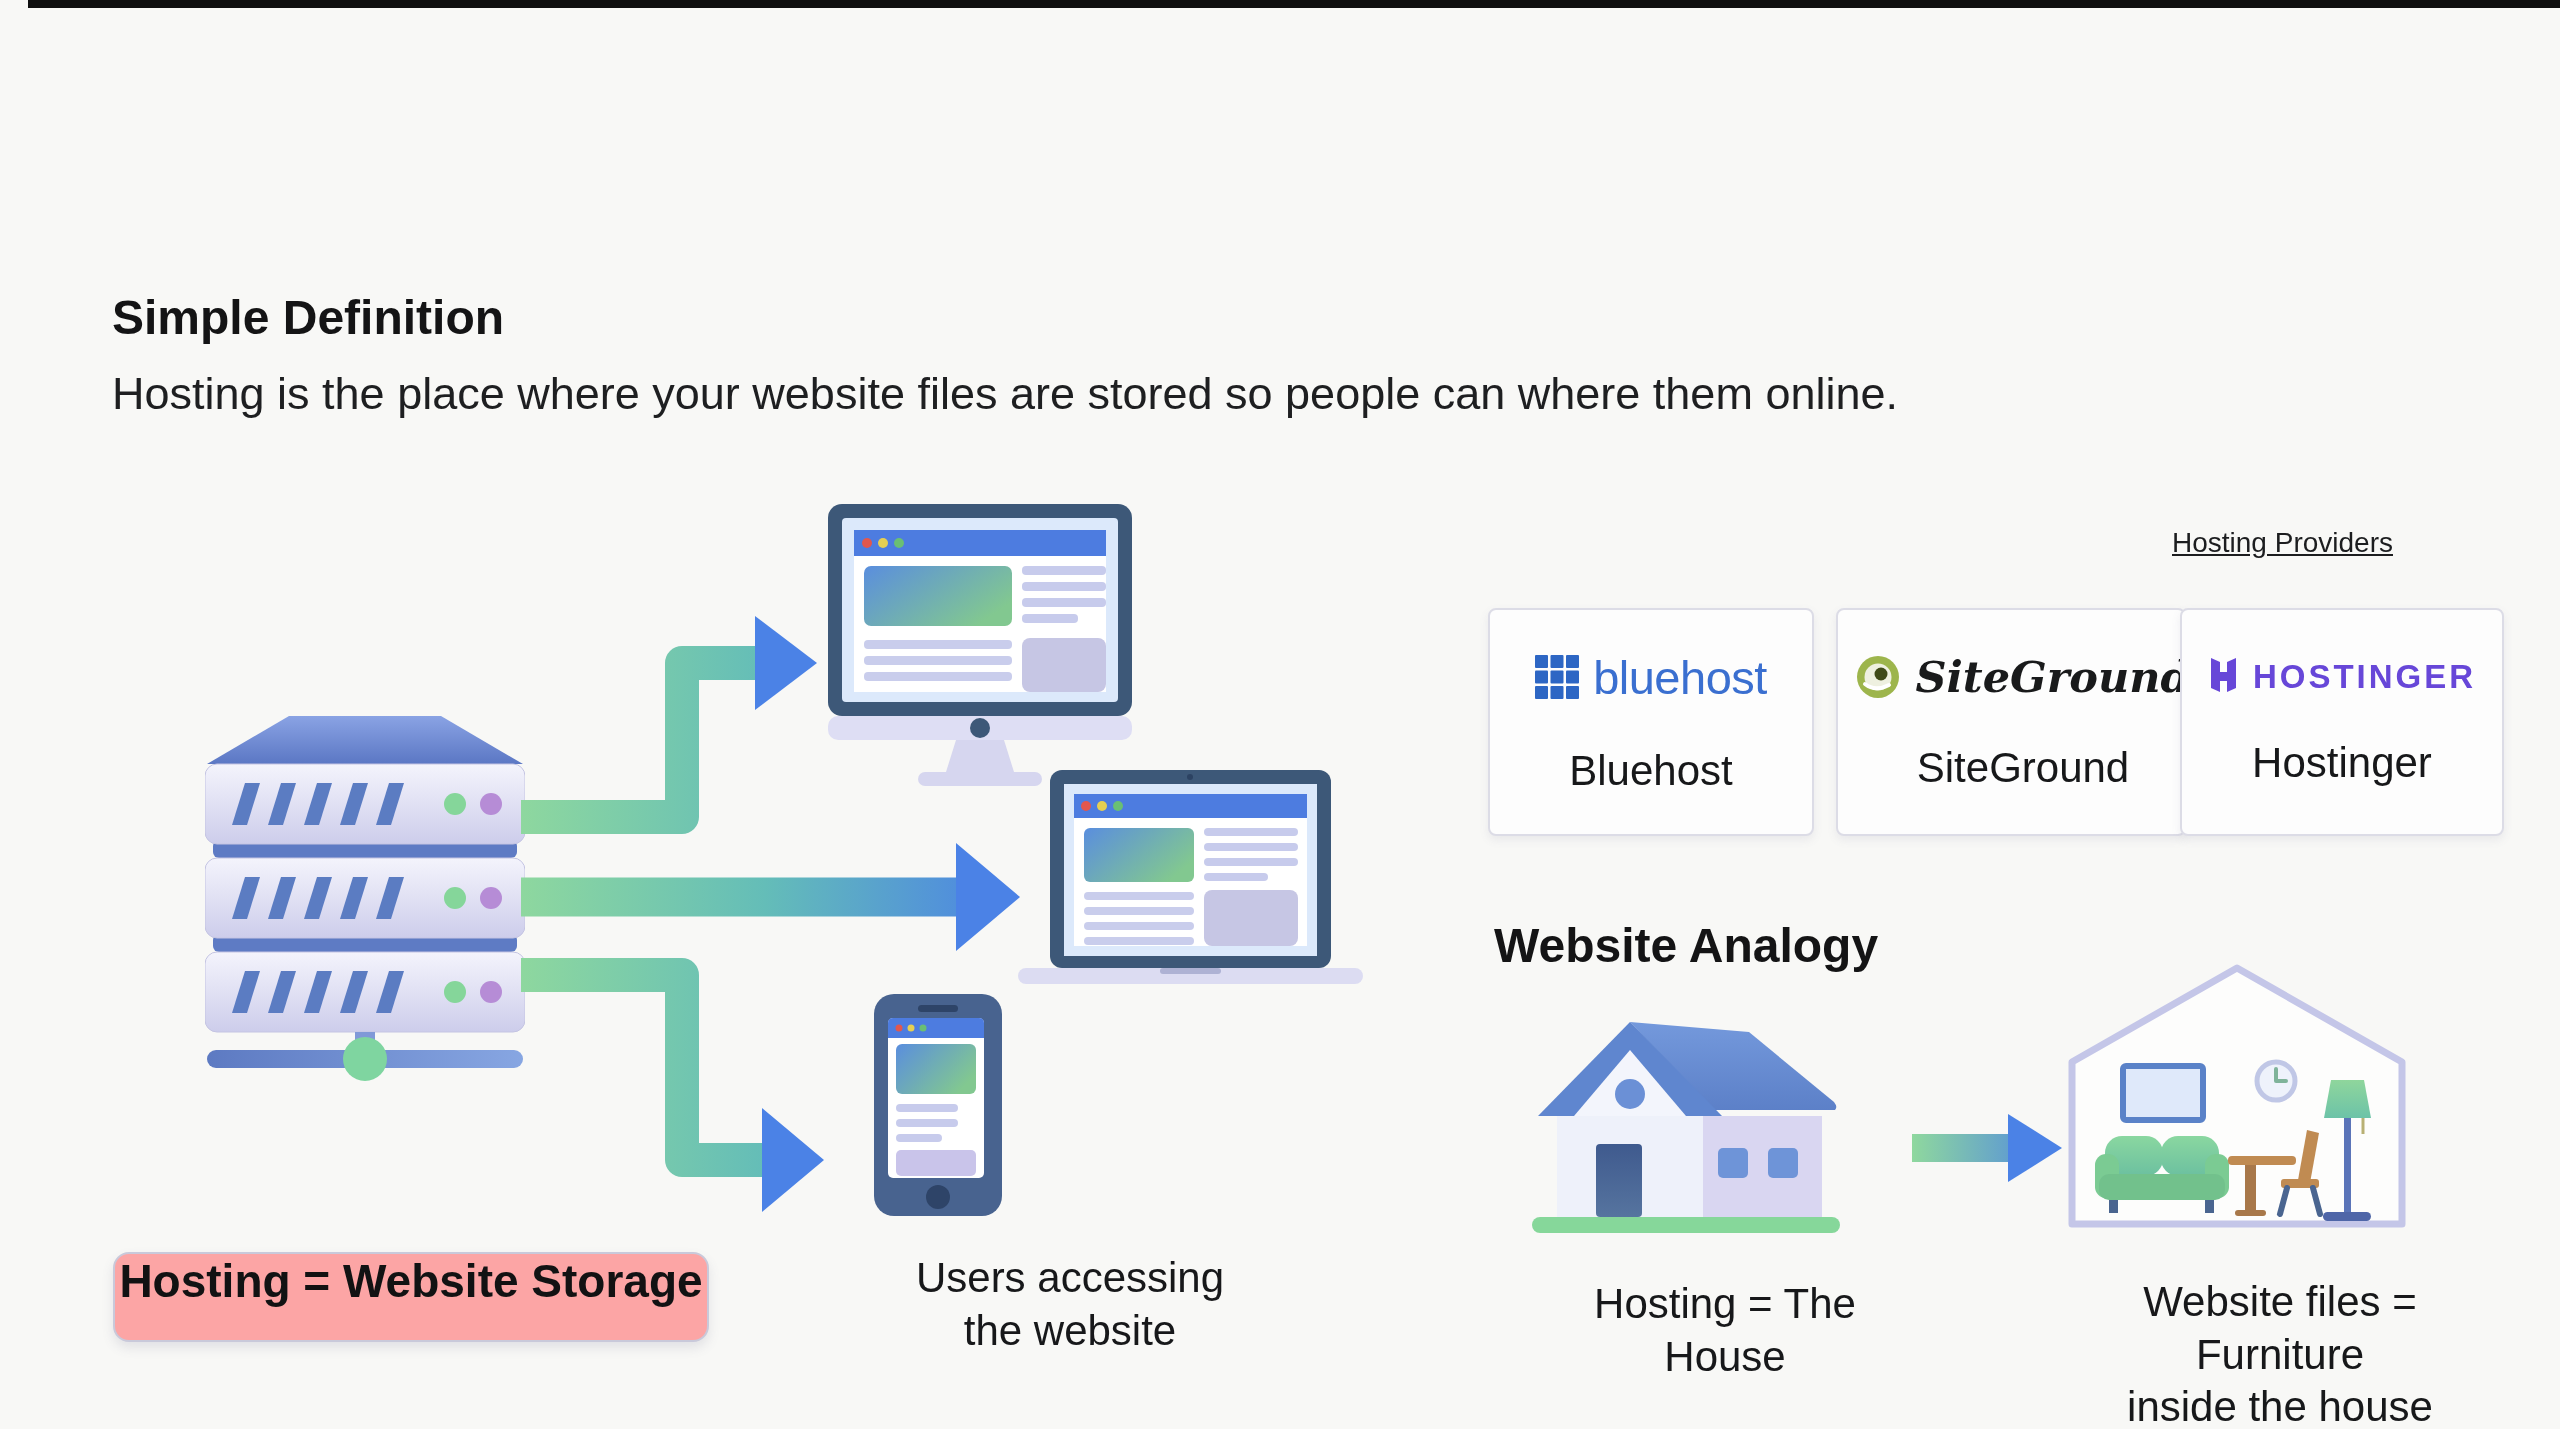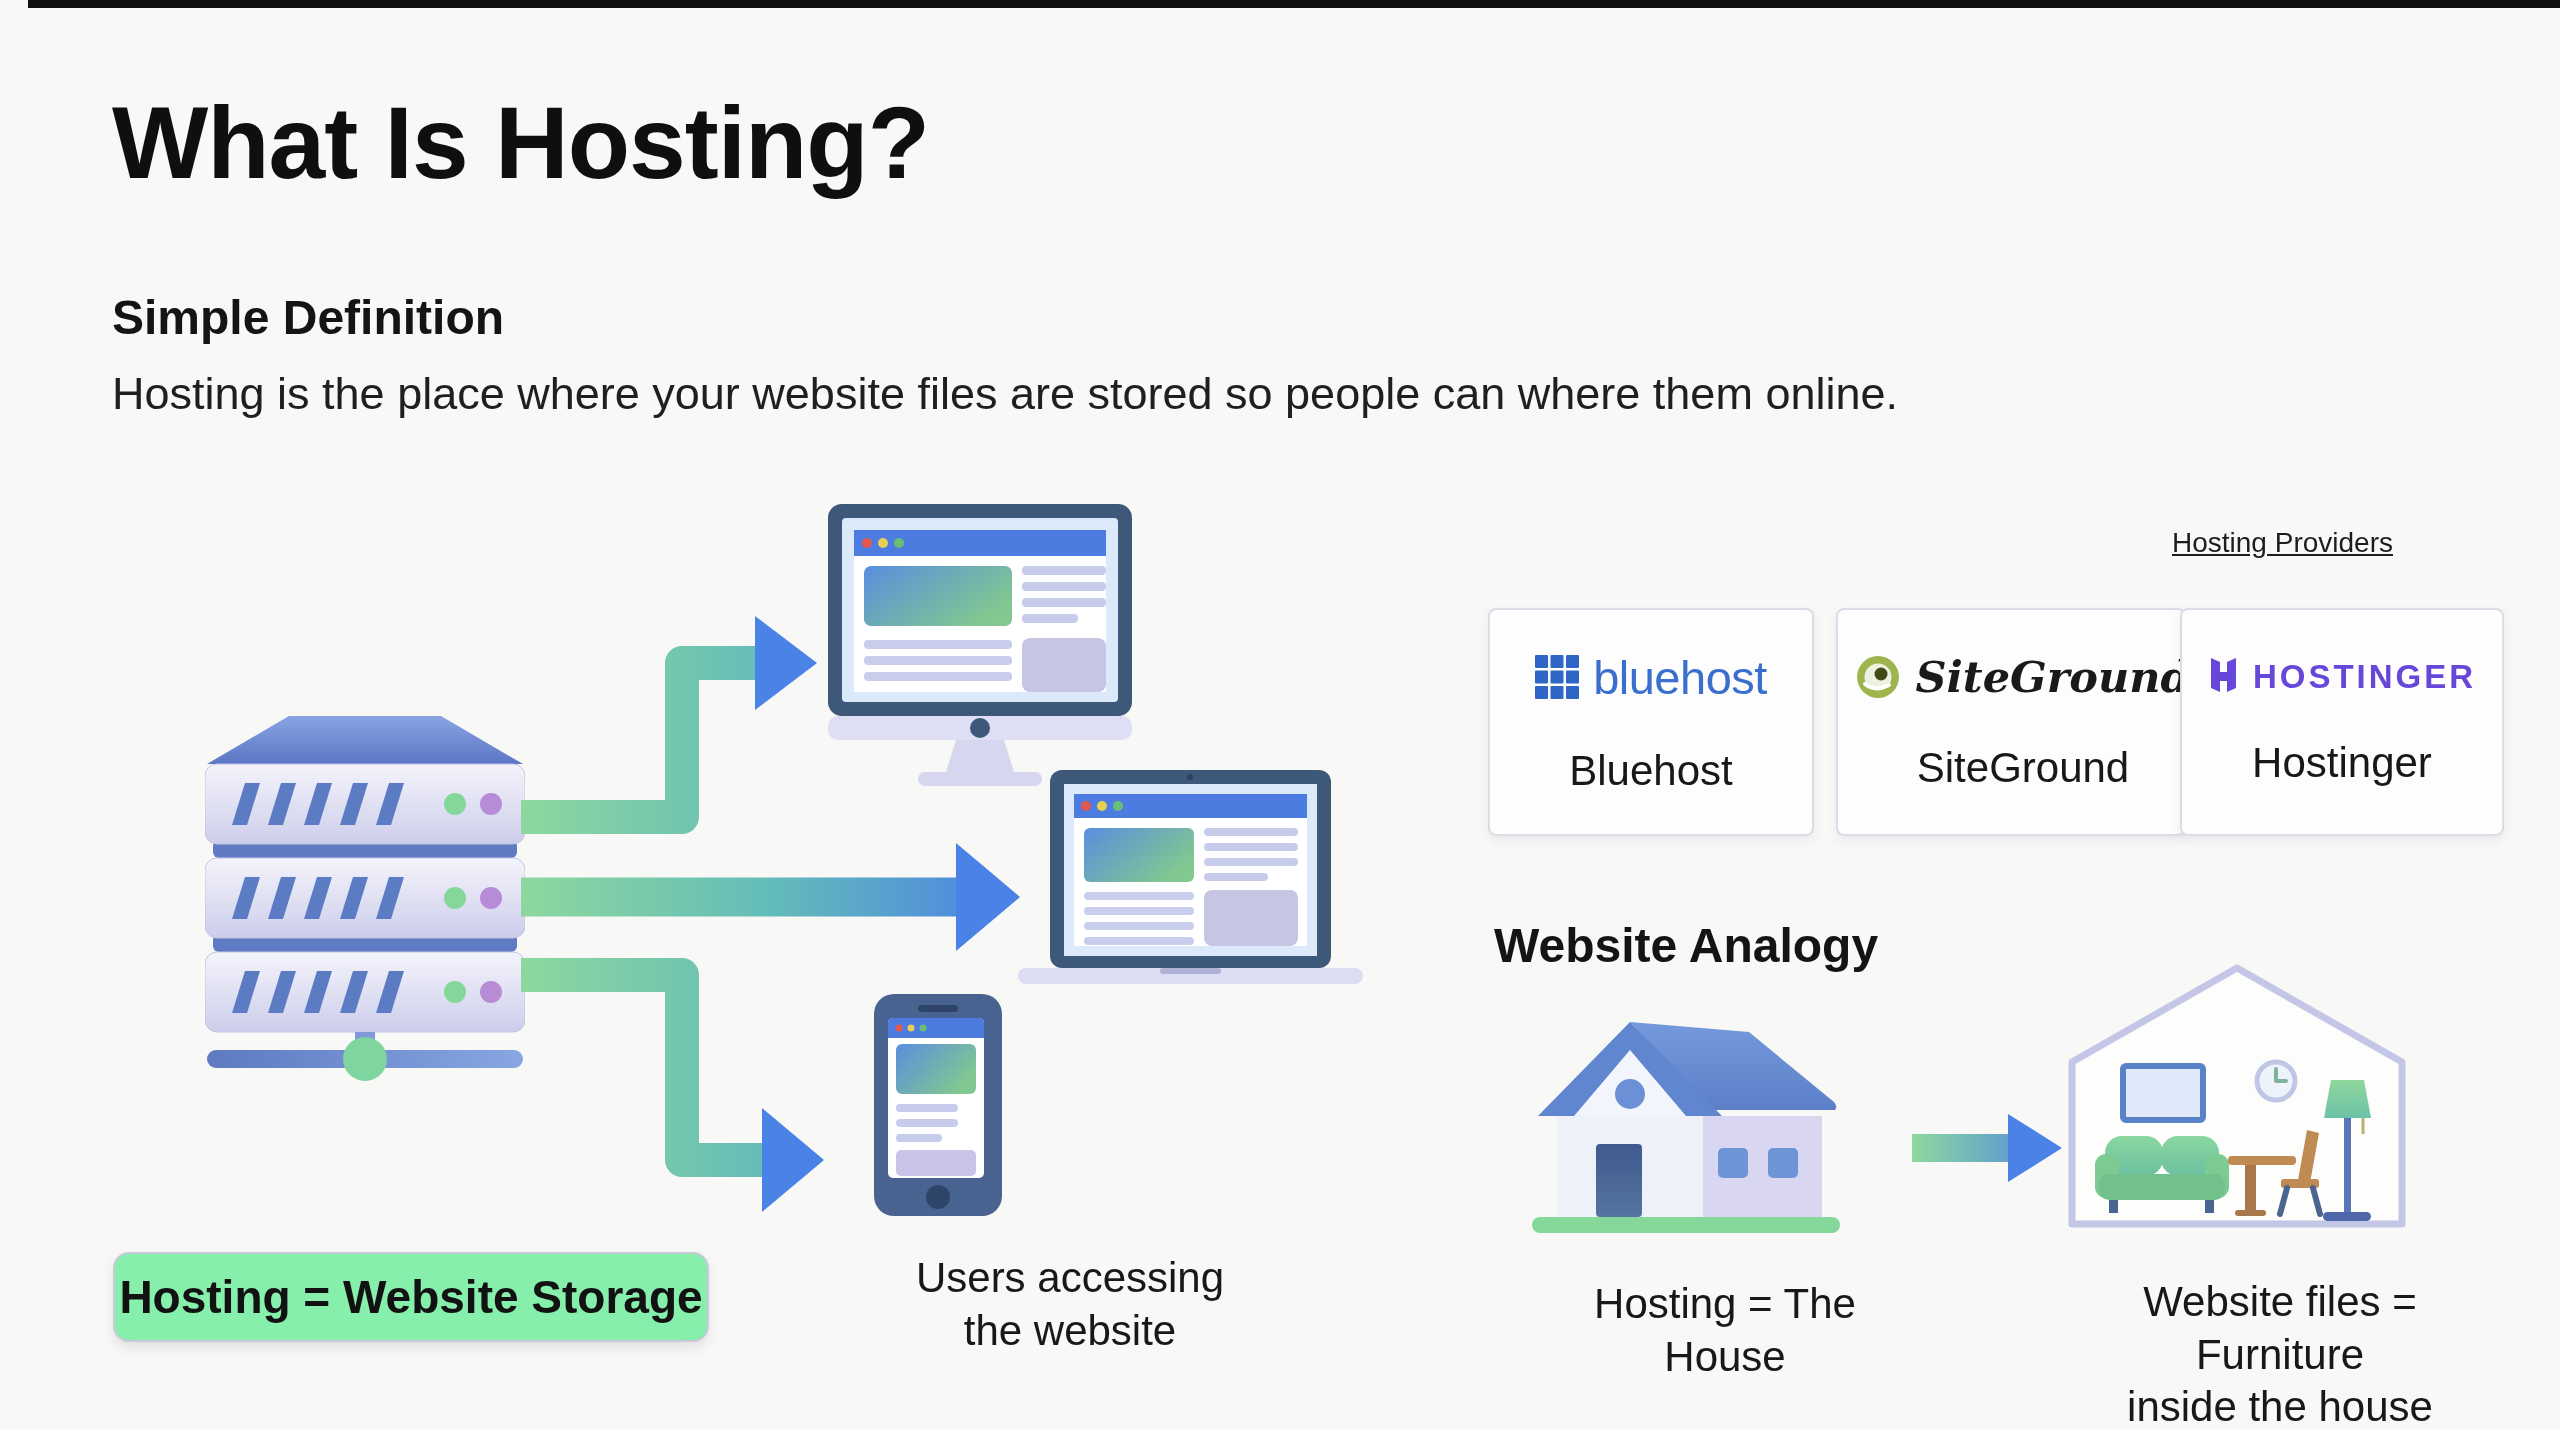--- a/index.html
+++ b/index.html
@@ -13,23 +13,23 @@
   .top-strip { left:28px; top:0; width:2532px; height:8px; background:#101010; }
   .title { left:112px; top:85px; font-size:102px; font-weight:800; color:#0f0f10; letter-spacing:-1px; margin:0; }
   .h2 { font-size:48px; font-weight:800; color:#141415; }
   .def-heading { left:112px; top:290px;text-align:right; }
   .def-text { left:112px; top:368px; font-size:45px; font-weight:400; color:#1e1f21; white-space:nowrap; }
   .label { font-size:42px; line-height:1.25; text-align:center; white-space:pre-line; color:#17181a; }
   .server-label { left:195px; top:1085px; width:350px; }
   .users-label { left:860px; top:1252px; width:420px; }
   .badge {
     left:113px; top:1252px; width:592px; height:86px;
-    background:#86efac; border:2px solid #c9c9da; border-radius:16px;
+    background:#fca5a5; border:2px solid #c9c9da; border-radius:16px;
     box-shadow:0 6px 12px rgba(90,90,130,.14);
-    display:flex; align-items:center; justify-content:center;
+    display:flex; justify-content:center;
   }
   .badge span { font-size:46px; font-weight:700; color:#121213; }
   .examples-heading { left:1490px; top:512px; }
   .subheading { left:2172px; top:527px; font-size:28px; font-weight:400; color:#1c1d1f;text-decoration:underline; }
   .analogy-heading { left:1494px; top:918px; }
   .card {
     background:#fdfdfd; border:2px solid #dcdce6; border-radius:8px;
     box-shadow:0 4px 10px rgba(100,100,140,.10);
     display:flex; flex-direction:column; align-items:center; justify-content:center; gap:42px;
   }
@@ -44,21 +44,20 @@
   .house-label { left:1530px; top:1278px; width:390px; }
   .furniture-label { left:2070px; top:1276px; width:420px; }
 </style>
 </head>
 <body>
 
 <div class="stage">
 
   <div class="abs top-strip"></div>
 
-  <h1 class="abs title">What Is Hosting?</h1>
   <div class="abs h2 def-heading">Simple Definition</div>
   <div class="abs def-text">Hosting is the place where your website files are stored so people can where them online.</div>
 
   <svg class="abs" style="left:205px;top:712px" width="320" height="370" viewBox="0 0 320 370">
     <defs>
       <linearGradient id="srvCap" x1="0" y1="0" x2="0" y2="1">
         <stop offset="0" stop-color="#8aa3e4"></stop>
           <stop offset="1" stop-color="#5b77c4"></stop>
       </linearGradient>
       <linearGradient id="srvBody" x1="0" y1="0" x2="0" y2="1">

